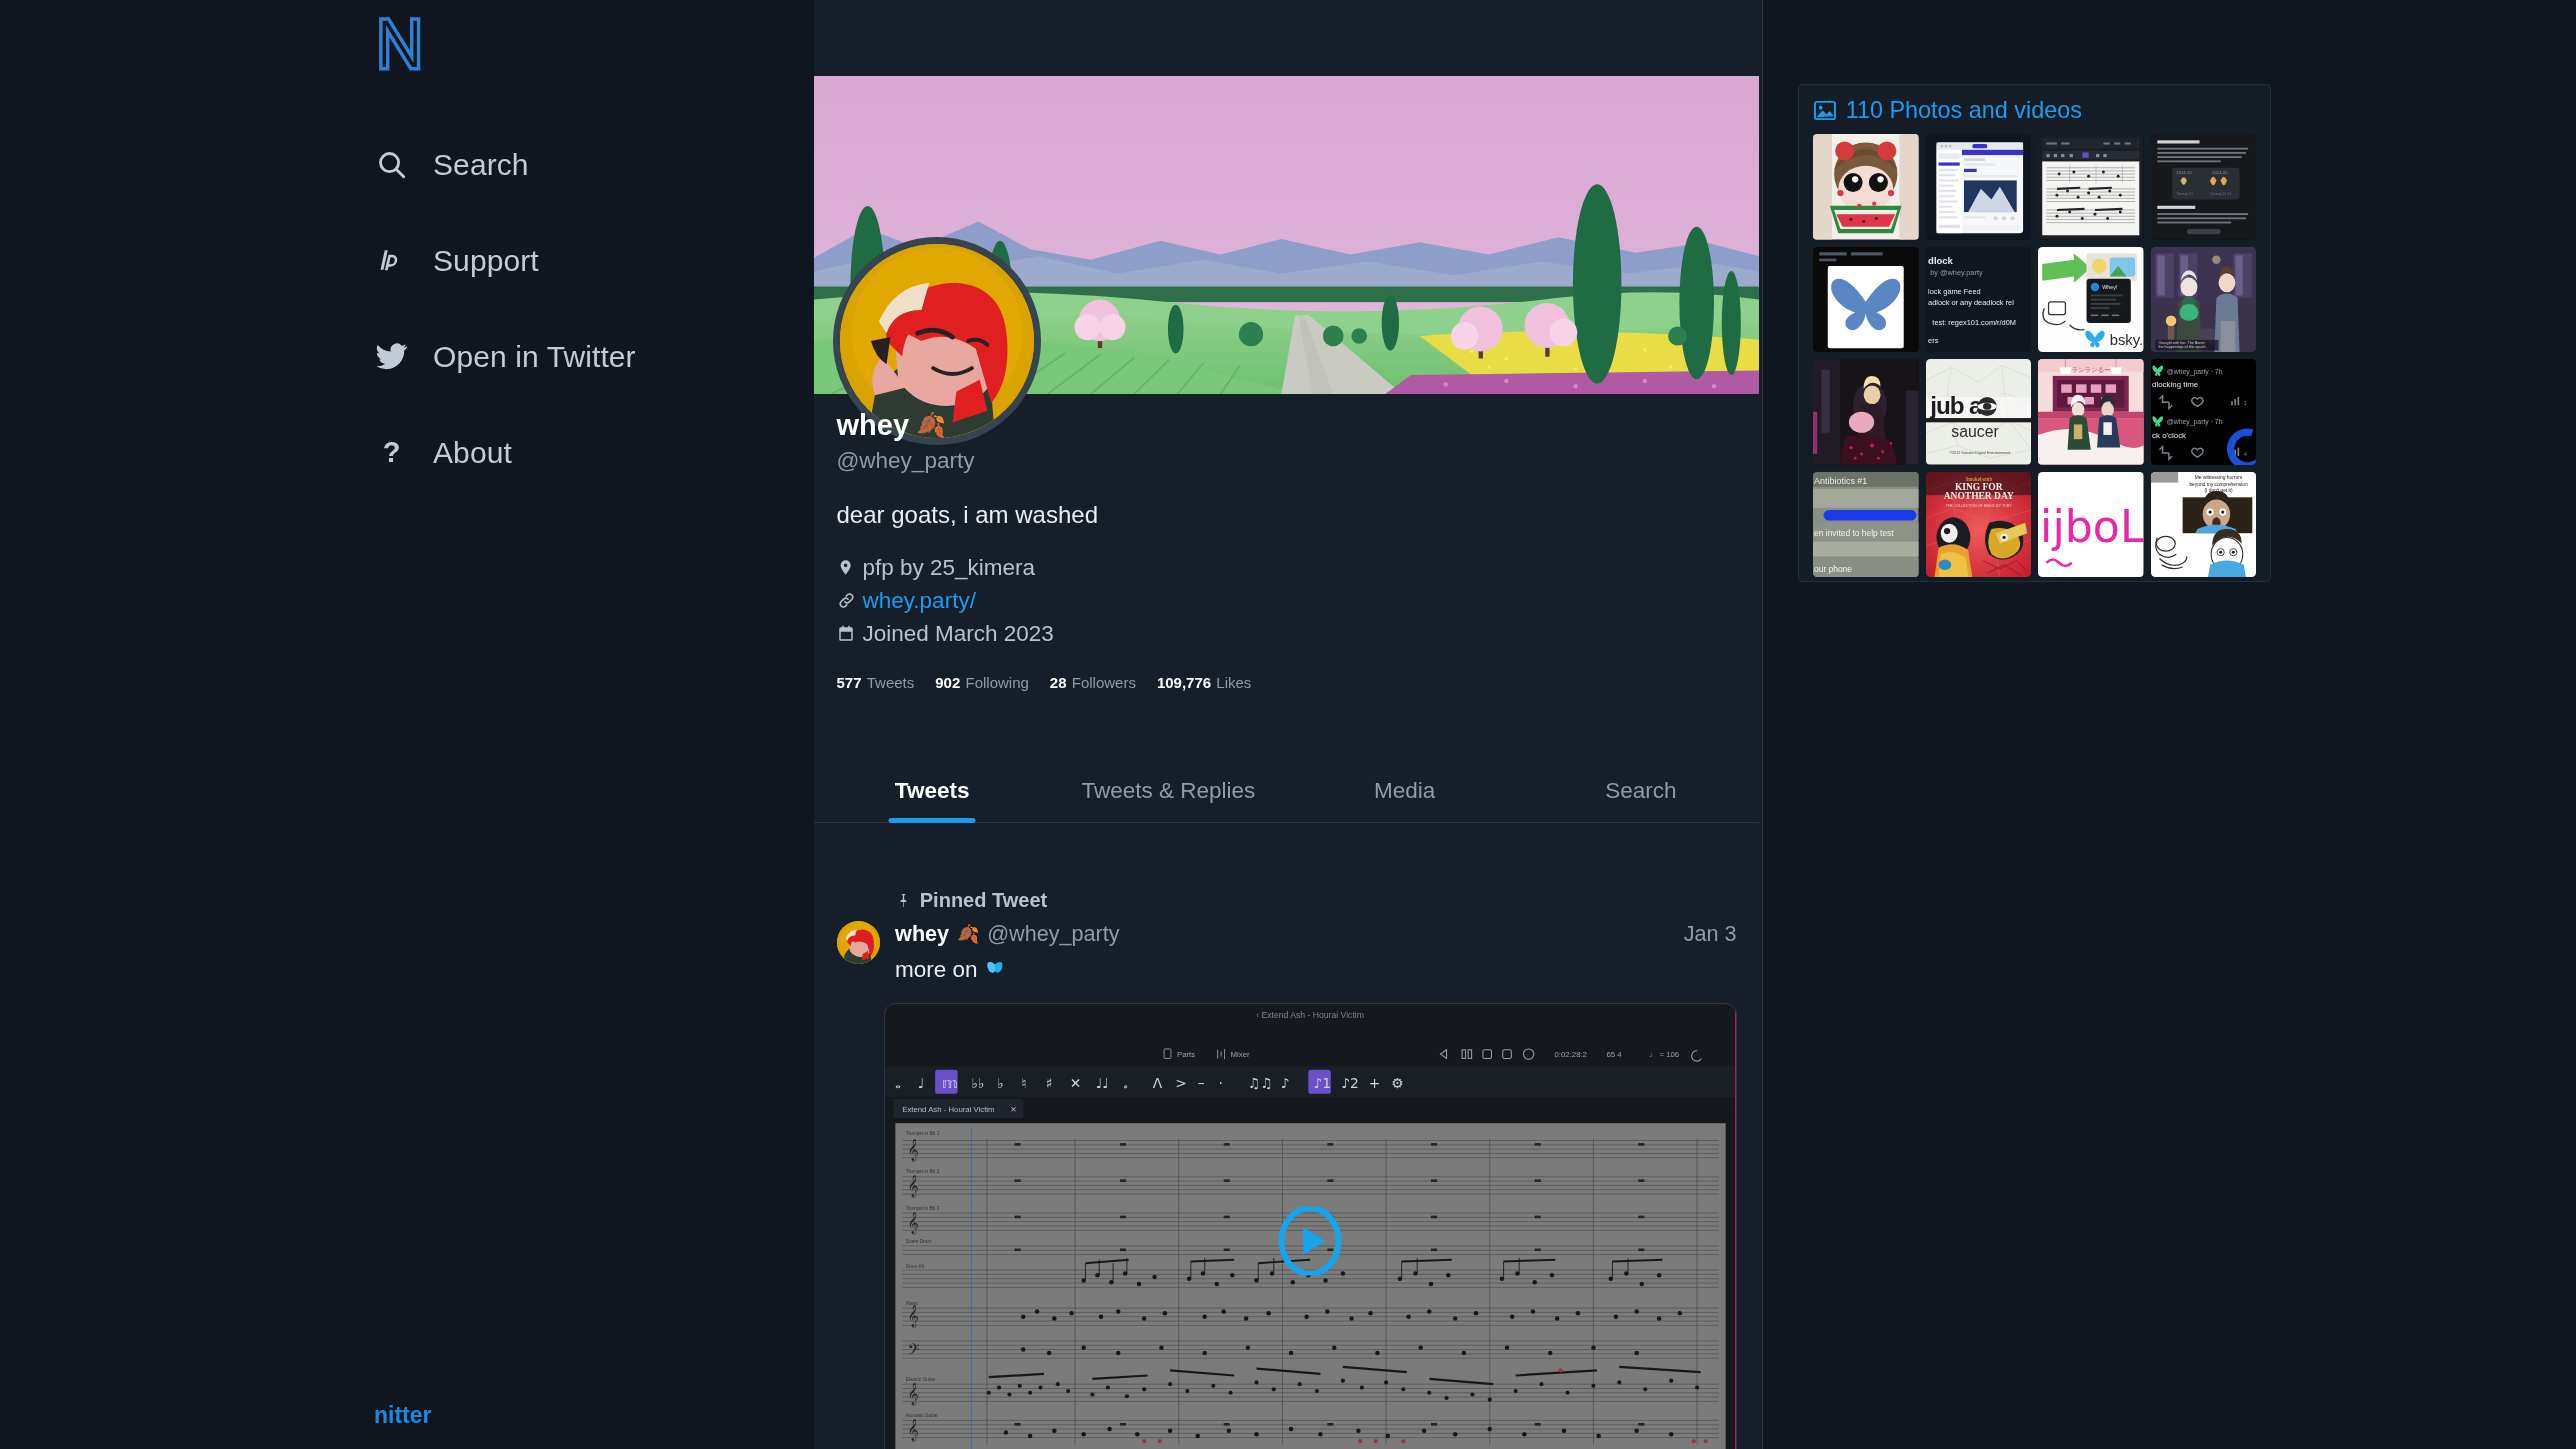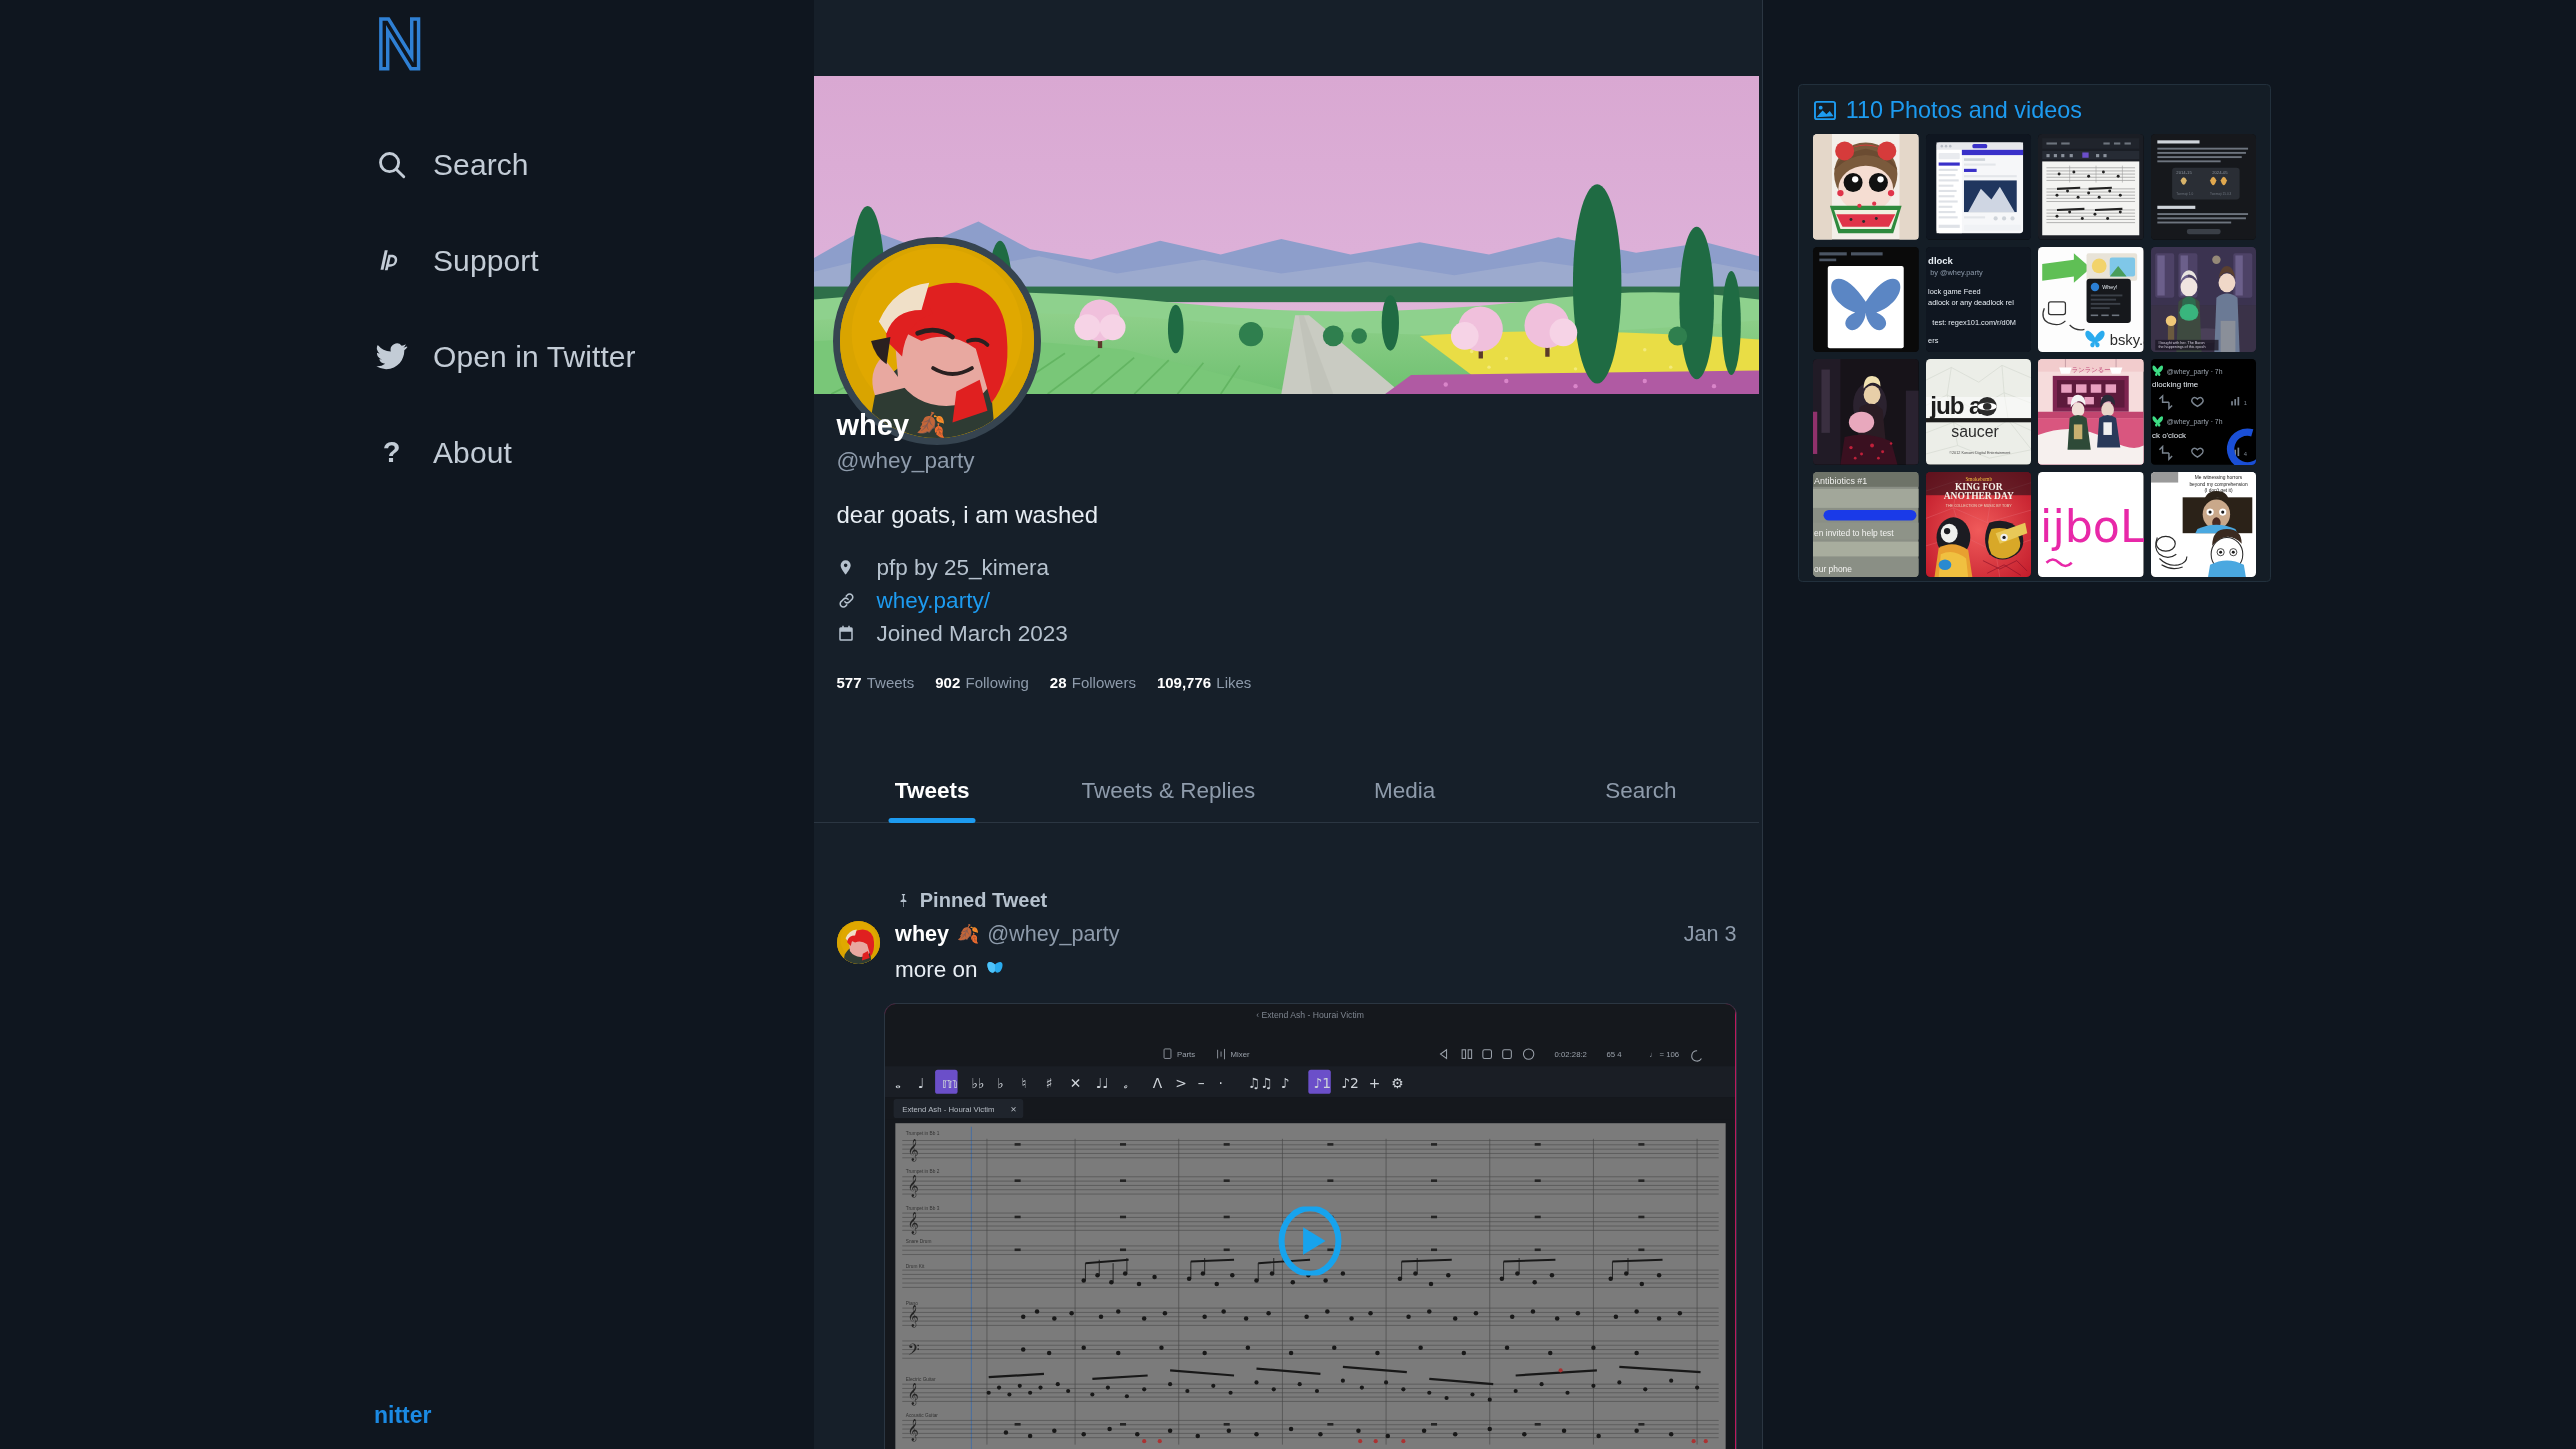--- a/index.html
+++ b/index.html
@@ -63,21 +63,21 @@
   .profile-body { position: absolute; left: 0; top: 407px; width: 945px; padding: 0 22.5px; }
   .fullname {
     font-size: 29px; font-weight: bold; color: #fff; line-height: 36px;
     display: flex; align-items: center; gap: 7px;
   }
   .emoji-leaf { font-size: 24px; }
   .username { font-size: 22.5px; color: #8e9bab; margin-top: 3.5px; line-height: 28px; }
   .bio { font-size: 24px; color: #e8eef4; margin-top: 25px; line-height: 29px; }
   .meta-list { margin-top: 22.5px; }
   .meta-row {
-    display: flex; align-items: center; gap: 21px;
+    display: flex; align-items: center; gap: 7px;
     font-size: 22.5px; color: #b6c2ce; line-height: 33px; height: 33px;
   }
   .meta-row .meta-ico {
     width: 19px; height: 21px; display: flex; align-items: center;
     justify-content: center; flex: 0 0 19px; color: #b6c2ce;
   }
   .meta-row a { color: #1d9bf0; text-decoration: none; }
   .stat-list { display: flex; gap: 21px; margin-top: 24px; }
   .stat { font-size: 15px; color: #8e9bab; white-space: nowrap; }
   .stat b { color: #fff; font-weight: bold; margin-right: 5.2px; }

